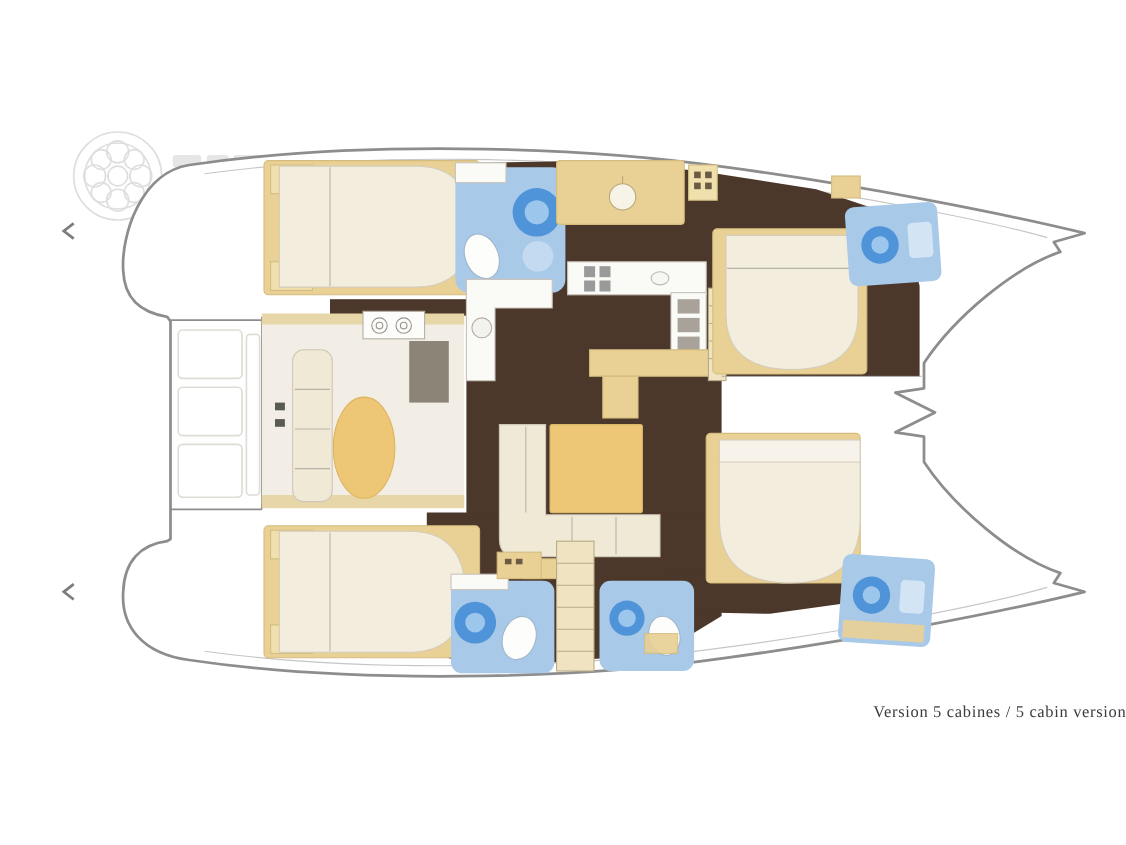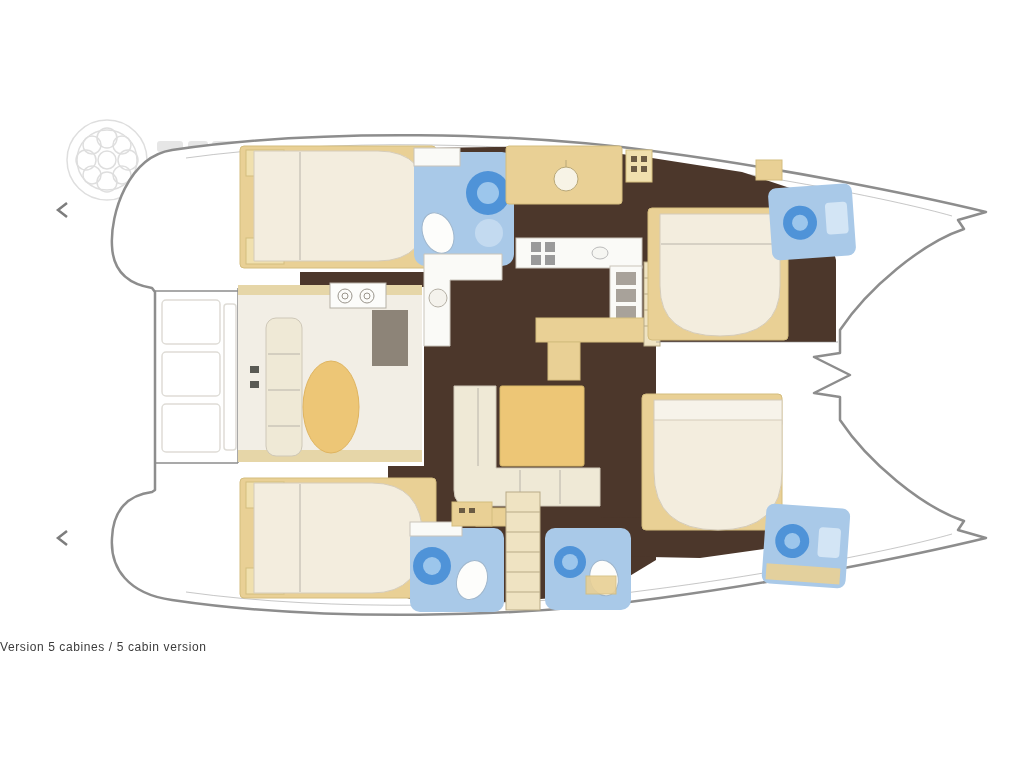--- a/index.html
+++ b/index.html
@@ -17,23 +17,23 @@
     --counter_stroke:#c9c4ba;
     --floor_light:#f2eee5;
     --desk_gray:#8d8478;
     --appliance_gray:#9a9a9a;
     --caption_color:#3c3c3c;
     --watermark_gray:#d9d9d9;
   }
   html,body{margin:0;padding:0;background:#fff;}
   .stage{position:relative;width:1024px;height:768px;background:#ffffff;overflow:hidden;
          font-family:"Liberation Sans", sans-serif;}
-  .caption{position:absolute;left:0;top:640px;width:1024px;text-align:left;
-           font-size:12px;letter-spacing:0.6px;color:var(--caption_color);
-           font-family:Liberation Sans, sans-serif;}
+  .caption{position:absolute;left:0;top:640px;width:1024px;text-align:right;
+           font-size:15px;letter-spacing:0.6px;color:var(--caption_color);
+           font-family:Liberation Serif, serif;}
   svg{position:absolute;left:0;top:0;}
   .thin{stroke:#b9b4aa;stroke-width:1;}
 </style>
 </head>
 <body>
 
 <div class="stage">
 
 <svg width="1024" height="768" viewBox="0 0 1024 768">
 

